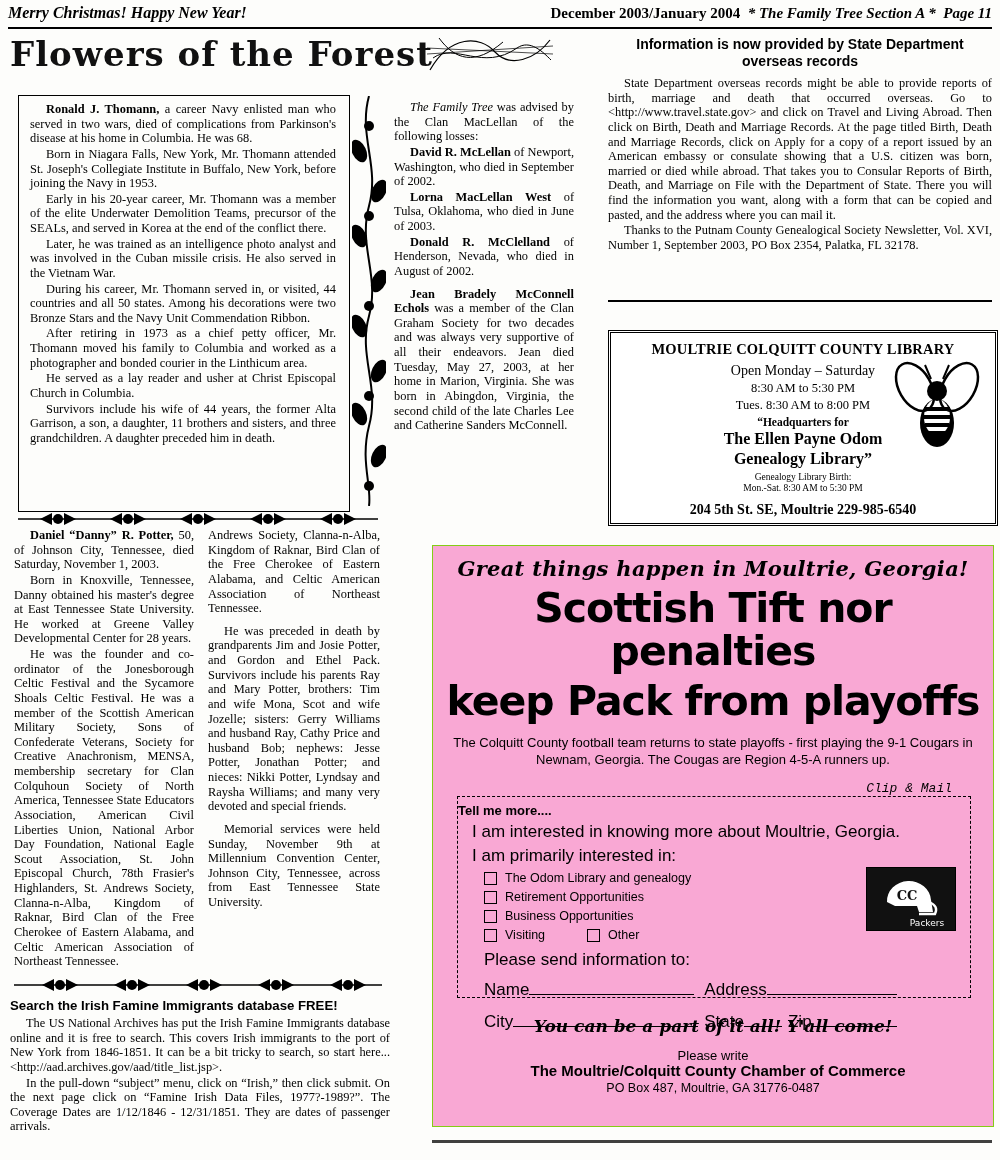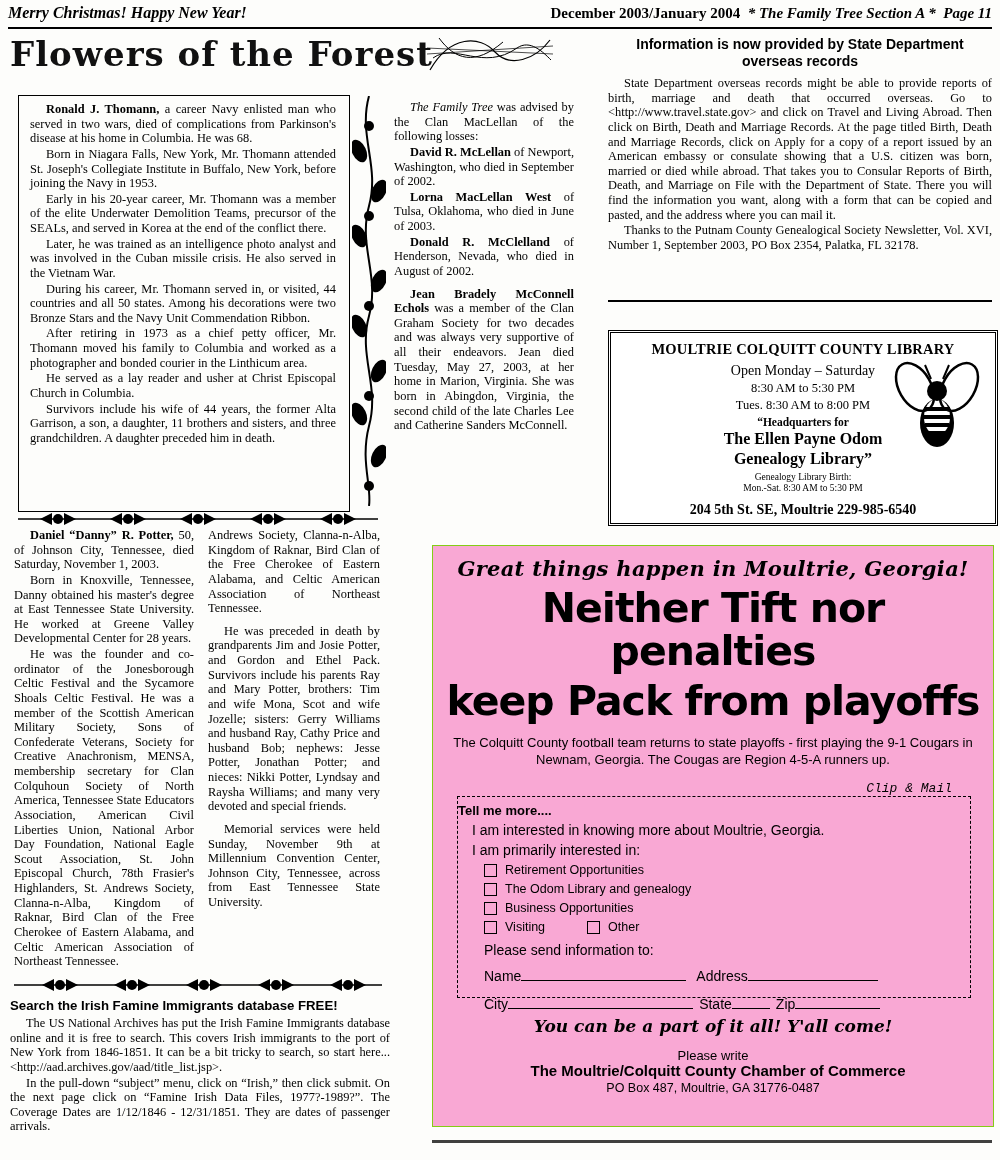--- a/index.html
+++ b/index.html
@@ -75,21 +75,21 @@
   }
   .m-dek{
     font-family:"Liberation Sans",sans-serif;font-size:13px;text-align:center;
     margin:12px 18px 0 18px;line-height:1.25;
   }
   .coupon{
     position:absolute;left:24px;top:250px;width:512px;height:200px;
     border:1px dashed #000;
   }
   .coupon-title{font-family:"Liberation Sans",sans-serif;font-weight:bold;font-size:13px;text-align:left;margin-top:6px;}
-  .coupon-line{font-family:"Liberation Sans",sans-serif;font-size:14px;margin:4px 0 0 14px;}
+  .coupon-line{font-family:"Liberation Sans",sans-serif;font-size:17px;margin:4px 0 0 14px;}
   .chk-row{font-family:"Liberation Sans",sans-serif;font-size:12.5px;margin:5px 0 0 26px;display:flex;align-items:center;}
   .chk{display:inline-block;width:11px;height:11px;border:1px solid #000;margin-right:8px;}
   .chk2{margin-left:42px;}
   .fill{border-bottom:1px solid #000;display:inline-block;}
   .helmet{position:absolute;right:14px;top:70px;width:88px;height:62px;border:1px solid #000;background:#fff;}
   .scissors{position:absolute;right:18px;top:-16px;font-size:13px;font-style:italic;font-family:Liberation Mono, monospace;}
   .m-foot-script{
     font-family:"DejaVu Serif",serif;font-style:italic;font-weight:bold;font-size:17px;
     text-align:center;margin-top:8px;
   }
@@ -256,37 +256,37 @@
   </svg>
 
   <div class="irish-head">Search the Irish Famine Immigrants database FREE!</div>
   <div class="col" style="left:10px;top:1016px;width:380px;">
     <p>The US National Archives has put the Irish Famine Immigrants database online and it is free to search.  This covers Irish immigrants to the port of New York from 1846-1851.  It can be a bit tricky to search, so start here...&lt;http://aad.archives.gov/aad/title_list.jsp&gt;.</p>
     <p>In the pull-down “subject” menu, click on “Irish,” then click submit.  On the next page click on “Famine Irish Data Files, 1977?-1989?”.  The Coverage Dates are 1/12/1846 - 12/31/1851.  They are dates of passenger arrivals.</p>
   </div>
 
   <div class="moultrie">
     <div class="m-script">Great things happen in Moultrie, Georgia!</div>
-    <div class="m-head">Neither Tift nor penalties</div>
+    <div class="m-head">Scottish Tift nor penalties</div>
     <div class="m-head">keep Pack from playoffs</div>
     <div class="m-dek">The Colquitt County football team returns to state playoffs - first playing the 9-1 Cougars in Newnam, Georgia.  The Cougas are Region 4-5-A runners up.</div>
 
     <div class="coupon">
       <div class="scissors">Clip &amp; Mail</div>
       <div class="coupon-title">Tell me more....</div>
       <div class="coupon-line">I am interested in knowing more about Moultrie, Georgia.</div>
       <div class="coupon-line">I am primarily interested in:</div>
 
       <div class="chk-row">
         <span class="chk"></span>
-        <span>Retirement Opportunities</span>
+        <span>The Odom Library and genealogy</span>
       </div>
       <div class="chk-row">
         <span class="chk"></span>
-        <span>The Odom Library and genealogy</span>
+        <span>Retirement Opportunities</span>
       </div>
       <div class="chk-row">
         <span class="chk"></span>
         <span>Business Opportunities</span>
       </div>
       <div class="chk-row">
         <span class="chk"></span>
         <span>Visiting</span>
         <span class="chk chk2"></span>
         <span>Other</span>
@@ -302,20 +302,29 @@
       </div>
       <div class="coupon-line" style="margin-top:12px;margin-left:26px;display:flex;align-items:baseline;">
         <span>City</span>
         <span class="fill" style="width:185px;"></span>
         <span style="margin-left:6px;">State</span>
         <span class="fill" style="width:38px;"></span>
         <span style="margin-left:6px;">Zip</span>
         <span class="fill" style="width:85px;"></span>
       </div>
 
+      <div class="helmet">
+        <svg viewBox="0 0 88 62" style="width:100%;height:100%;">
+          <rect x="0" y="0" width="88" height="62" fill="#111"></rect>
+          <path d="M20 34 a22 20 0 0 1 44 -2 l2 12 h-14 l-2 -6 h-22 z" fill="#fff"></path>
+          <path d="M62 34 q10 4 6 12 h-16" stroke="#fff" fill="none" stroke-width="2.4"></path>
+          <text x="40" y="32" font-family="DejaVu Serif, serif" font-size="13" font-weight="bold" fill="#111" text-anchor="middle">CC</text>
+          <text x="60" y="58" font-family="DejaVu Sans, sans-serif" font-size="9" fill="#fff" text-anchor="middle">Packers</text>
+        </svg>
+      </div>
     </div>
 
     <div class="m-foot-script" style="position:absolute;left:0;top:462px;width:100%;">You can be a part of it all!  Y'all come!</div>
     <div class="m-foot1" style="position:absolute;left:0;top:495px;width:100%;">Please write</div>
     <div class="m-foot2" style="position:absolute;left:5px;top:513px;width:100%;">The Moultrie/Colquitt County Chamber of Commerce</div>
     <div class="m-foot3" style="position:absolute;left:0;top:533px;width:100%;">PO Box 487, Moultrie, GA 31776-0487</div>
   </div>
 
   <div class="rule" style="left:432px;top:1140px;width:560px;height:3px;opacity:.75;"></div>
 

